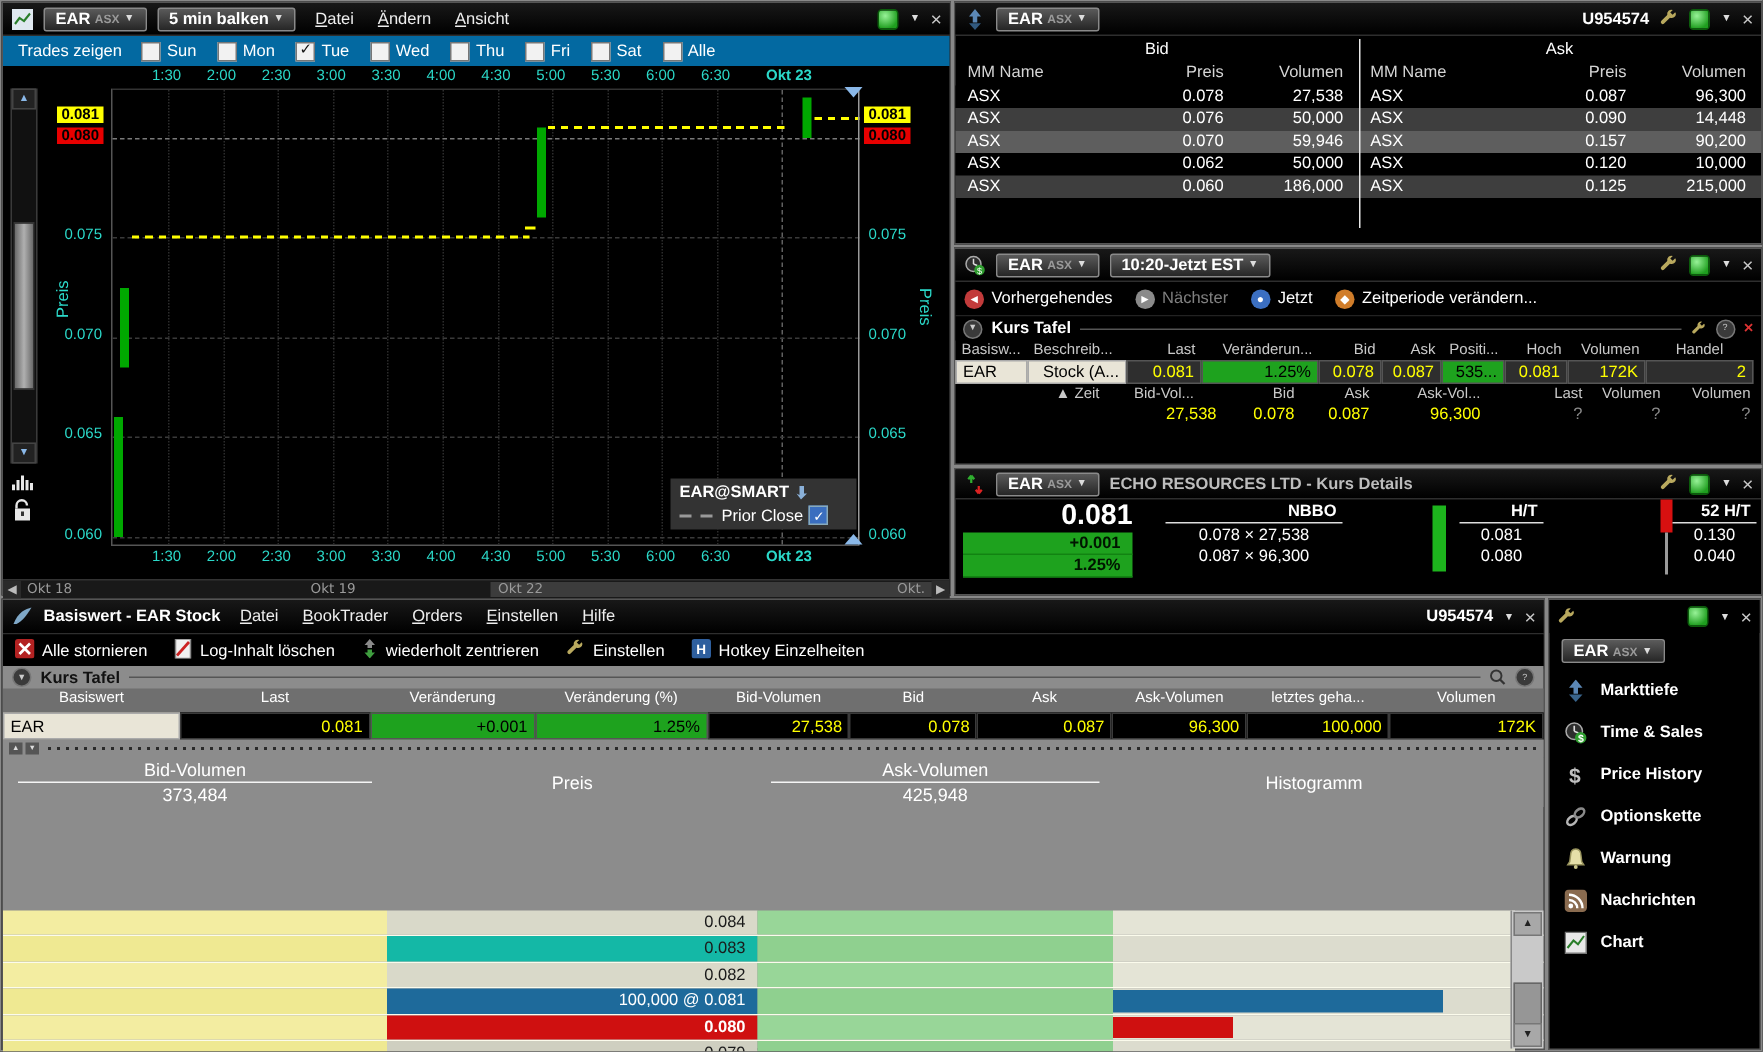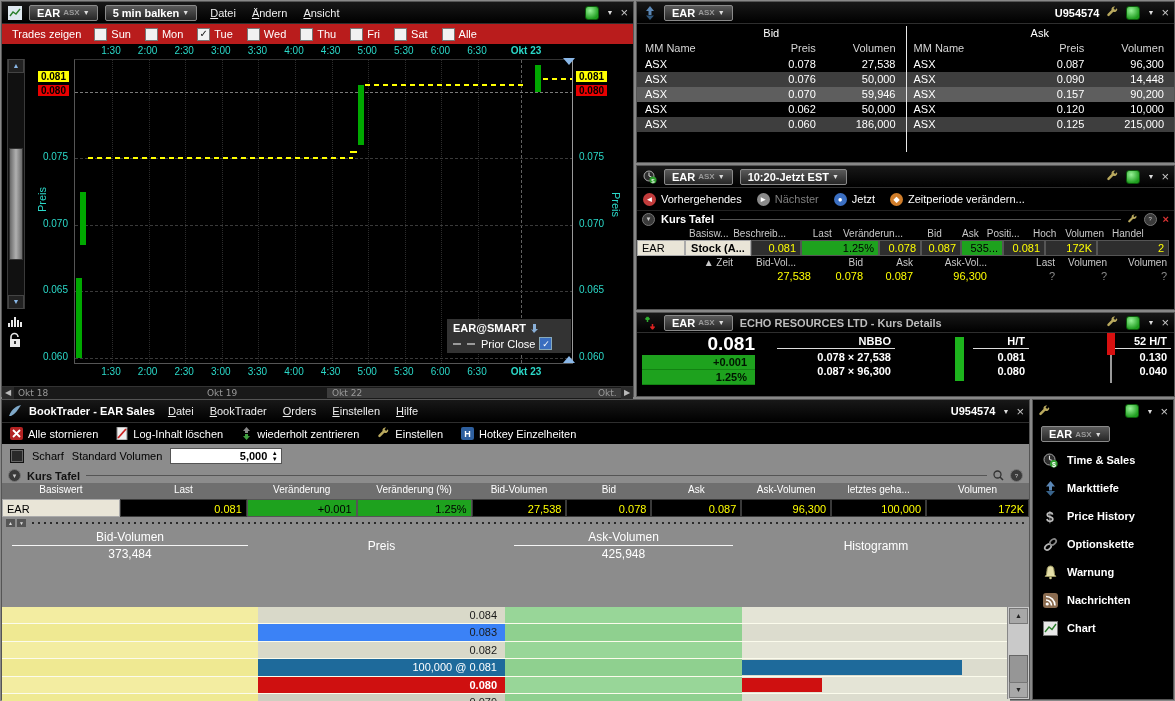--- a/index.html
+++ b/index.html
@@ -14,21 +14,21 @@
   .menu .mi{color:#eee;}
   .menu u{text-decoration:underline;}
   .tb-right{margin-left:auto;display:flex;align-items:center;gap:7px;}
   .account{font-weight:bold;color:#fff;}
   .shield{width:12px;height:12px;border-radius:3px;background:radial-gradient(circle at 35% 30%,#97f297,#1f9e1f 75%);border:1px solid #0b5c0b;display:inline-block;}
   .xbtn{color:#c8c8c8;font-size:13px;line-height:13px;}
   .win-ico{display:inline-flex;width:15px;height:15px;align-items:center;justify-content:center;}
   .title-text{font-weight:bold;color:#bdbdbd;}
   
   #chart-win{left:1px;top:1px;width:633px;height:396px;}
-  .days-row{height:20px;display:flex;align-items:center;gap:13px;padding:0 10px;background:#b91c1c;}
+  .days-row{height:20px;display:flex;align-items:center;gap:13px;padding:0 10px;background:#0369a1;}
   .cb{width:11px;height:11px;background:#f2f2f2;border:1px solid #777;display:inline-flex;align-items:center;justify-content:center;color:#111;font-size:10px;line-height:10px;}
   .day{display:inline-flex;align-items:center;gap:4px;color:#fff;}
   .xt{position:absolute;transform:translateX(-50%);color:#2bd9c9;font-size:10px;}
   .xt-date{font-weight:bold;}
   #plot{position:absolute;left:72px;top:57px;width:498px;height:303px;background:#000;border-left:1px solid #555;border-bottom:1px solid #555;border-top:1px solid #333;}
   .gridv{position:absolute;top:0;bottom:0;width:0;border-left:1px dotted #2c2c2c;}
   .gridv.session{border-left:1px dashed #606060;}
   .gridh{position:absolute;left:0;right:0;height:0;border-top:1px dashed #3a3a3a;}
   .gridh.prior{border-top:1px dashed #7a7a7a;}
   .axisline{position:absolute;right:0;top:0;bottom:0;border-right:1px solid #9a9a9a;}
@@ -85,21 +85,21 @@
   .v-beige{background:#e9e5d7;color:#000;border:1px solid #aaa;}
   .v-dark{background:#2e2e2e;color:#ffff00;text-align:right;border:1px solid #555;}
   .v-green{background:#1ea21e;color:#000;text-align:right;border:1px solid #555;}
   
   #details{left:636px;top:312px;width:539px;height:85px;}
   .big-last{position:absolute;left:8px;top:20px;width:110px;text-align:right;font-size:19px;font-weight:bold;color:#fff;}
   .chg-box{position:absolute;left:5px;top:42px;width:113px;background:#1ea21e;color:#001500;font-weight:bold;}
   .chg-box div{text-align:right;padding:1px 8px;border-bottom:1px solid #128312;}
   .det-col{position:absolute;font-size:11px;color:#fff;}
   .det-h{font-weight:bold;text-align:right;border-bottom:1px solid #ddd;padding:0 4px 1px 4px;}
-  .det-v{text-align:right;padding:2px 4px 0 4px;font-weight:bold;}
+  .det-v{text-align:center;padding:2px 4px 0 4px;}
   .vbar-g{position:absolute;width:9px;background:#1db41d;}
   .vbar-r{position:absolute;width:8px;background:#d81010;}
   .vstem{position:absolute;width:2px;background:#9a9a9a;}
   
   #bt{left:1px;top:399px;width:1029px;height:301px;}
   .bt-toolbar{display:flex;align-items:center;gap:18px;height:22px;padding:0 8px;background:#000;border-bottom:1px solid #2a2a2a;}
   .bt-body{position:absolute;left:0;right:0;top:44px;bottom:0;background:#8c8c8c;color:#000;}
   .armed-row{display:flex;align-items:center;gap:8px;height:24px;padding:0 8px;}
   .cb-dark{width:12px;height:12px;background:#2a2a2a;border:1px solid #111;box-shadow:inset 0 0 0 1px #666;}
   .sizebox{width:92px;background:#fff;border:1px solid #555;color:#000;text-align:right;padding:1px 14px 1px 4px;position:relative;font-weight:bold;}
@@ -481,34 +481,34 @@
       <span class="s-circ">▼</span>
       <span class="s-title">Kurs Tafel</span>
       <span class="s-line"></span>
       <svg width="11" height="11">
           <path d="M9.5 2.6a2.4 2.4 0 0 1-3.3 2.2L3 8a1 1 0 1 1-1.5-1.5l3.2-3.2A2.4 2.4 0 0 1 7.7.5L6.3 1.9 7.6 3.2 9 1.8c.3.2.5.5.5.8z" fill="#b9a95e"></path>
         </svg>
       <span class="s-circ">?</span>
       <span class="s-x">×</span>
     </div>
     <div class="trow" id="ts-head">
-        <span class="tcell th" style="width: 48px; text-align: left; margin-left: 48px;">Basisw...</span>
+        <span class="tcell th" style="width: 48px; text-align: left;">Basisw...</span>
         <span class="tcell th" style="width: 66px; text-align: left;">Beschreib...</span>
         <span class="tcell th" style="width: 50px; text-align: right;">Last</span>
         <span class="tcell th" style="width: 78px; text-align: right;">Veränderun...</span>
         <span class="tcell th" style="width: 42px; text-align: right;">Bid</span>
         <span class="tcell th" style="width: 40px; text-align: right;">Ask</span>
         <span class="tcell th" style="width: 42px; text-align: right;">Positi...</span>
         <span class="tcell th" style="width: 42px; text-align: right;">Hoch</span>
         <span class="tcell th" style="width: 52px; text-align: right;">Volumen</span>
-        <span class="tcell th" style="width: 72px; text-align: left;">Handel</span>
+        <span class="tcell th" style="width: 72px; text-align: center;">Handel</span>
       </div>
     <div class="trow" id="ts-row">
         <span class="tcell v-beige" style="width: 48px; text-align: left;">EAR</span>
-        <span class="tcell v-beige" style="width: 66px; text-align: center; font-weight: bold;">Stock (A...</span>
+        <span class="tcell v-beige" style="width: 66px; text-align: right;">Stock (A...</span>
         <span class="tcell v-dark" style="width: 50px;">0.081</span>
         <span class="tcell v-green" style="width: 78px;">1.25%</span>
         <span class="tcell v-dark" style="width: 42px;">0.078</span>
         <span class="tcell v-dark" style="width: 40px;">0.087</span>
         <span class="tcell v-green" style="width: 42px;">535...</span>
         <span class="tcell v-dark" style="width: 42px;">0.081</span>
         <span class="tcell v-dark" style="width: 52px;">172K</span>
         <span class="tcell v-dark" style="width: 72px;">2</span>
       </div>
     <div class="trow" id="ts-subhead">
@@ -581,21 +581,21 @@
     </div>
   </div>
 
   <div class="panel" id="bt">
     <div class="titlebar" style="height:22px;">
       <span class="win-ico">
           <svg width="14" height="14">
             <path d="M1 12 C4 4 9 2 13 1 C10 6 7 10 3 12z" fill="#7fa8c8"></path>
           </svg>
         </span>
-      <span style="font-weight:bold;">BookTrader - EAR Sales</span>
+      <span style="font-weight:bold;">Basiswert - EAR Stock</span>
       <span class="menu" id="bt-menu">
           <span class="mi"><u>D</u>atei</span>
           <span class="mi"><u>B</u>ookTrader</span>
           <span class="mi"><u>O</u>rders</span>
           <span class="mi"><u>E</u>instellen</span>
           <span class="mi"><u>H</u>ilfe</span>
         </span>
       <span class="tb-right">
         <span class="account">U954574</span>
         <span class="car">▼</span>
@@ -632,32 +632,20 @@
         </span>
         <span class="tbi">
           <span><svg width="13" height="13">
               <rect width="13" height="13" rx="2" fill="#2e5f9e"></rect>
               <text x="3.2" y="10" font-size="9" font-weight="bold" fill="#fff">H</text>
             </svg></span>
           <span>Hotkey Einzelheiten</span>
         </span>
       </div>
     <div class="bt-body">
-      <div class="armed-row">
-        <span class="cb-dark"></span>
-        <span>Scharf</span>
-        <span>Standard Volumen</span>
-        <span class="sizebox">
-          <span>5,000</span>
-          <span class="spin">
-              <span>▲</span>
-              <span>▼</span>
-            </span>
-        </span>
-      </div>
       <div class="sect-gray">
         <span class="s-circ">▼</span>
         <span class="s-title">Kurs Tafel</span>
         <span class="s-line"></span>
         <svg width="11" height="11">
             <circle cx="4.5" cy="4.5" r="3.5" fill="none" stroke="#333" stroke-width="1.3"></circle>
             <path d="M7 7 L10 10" stroke="#333" stroke-width="1.5"></path>
           </svg>
         <span class="s-circ">?</span>
       </div>
@@ -709,21 +697,21 @@
       <div id="ladder">
         <div id="ladder-rows">
             <div class="lrow">
               <span class="lc lc-bid" style="background: rgb(243, 237, 161);"></span>
               <span class="lc lc-price" style="background: rgb(217, 217, 201);">0.084</span>
               <span class="lc lc-ask" style="background: rgb(152, 214, 152);"></span>
               <span class="lc lc-hist" style="background: rgb(228, 228, 214);"></span>
             </div>
             <div class="lrow">
               <span class="lc lc-bid" style="background: rgb(239, 233, 146);"></span>
-              <span class="lc lc-price" style="background: #3b82f6;">0.083</span>
+              <span class="lc lc-price" style="background: #14b8a6;">0.083</span>
               <span class="lc lc-ask" style="background: rgb(143, 208, 143);"></span>
               <span class="lc lc-hist" style="background: rgb(220, 220, 206);"></span>
             </div>
             <div class="lrow">
               <span class="lc lc-bid" style="background: rgb(243, 237, 161);"></span>
               <span class="lc lc-price" style="background: rgb(217, 217, 201);">0.082</span>
               <span class="lc lc-ask" style="background: rgb(152, 214, 152);"></span>
               <span class="lc lc-hist" style="background: rgb(228, 228, 214);"></span>
             </div>
             <div class="lrow">
@@ -772,37 +760,37 @@
     <div class="sb-sym">
       <span class="sym-btn">
         <span>EAR</span>
         <span class="ex">ASX</span>
         <span class="car">▼</span>
       </span>
     </div>
     <div id="sb-items">
         <div class="sb-item">
           <span class="ico14">
+            <svg width="13" height="15">
+              <path d="M6.5 0 L11 5.5 H8 V9.5 H5 V5.5 H2z" fill="#5b87b5"></path>
+              <path d="M6.5 15 L2 10 H5 H8 H11z" fill="#39648c"></path>
+            </svg>
+          </span>
+          <span>Markttiefe</span>
+        </div>
+        <div class="sb-item">
+          <span class="ico14">
             <svg width="15" height="15">
               <circle cx="6.5" cy="6.5" r="5.5" fill="#2e2e2e" stroke="#aaa"></circle>
               <path d="M6.5 6.5 L6.5 2.8 M6.5 6.5 L9.3 7.6" stroke="#ddd" stroke-width="1.1"></path>
               <circle cx="10.8" cy="10.8" r="3.8" fill="#2f9e2f"></circle>
               <text x="9" y="13.6" font-size="7" fill="#fff">$</text>
             </svg>
           </span>
           <span>Time &amp; Sales</span>
-        </div>
-        <div class="sb-item">
-          <span class="ico14">
-            <svg width="13" height="15">
-              <path d="M6.5 0 L11 5.5 H8 V9.5 H5 V5.5 H2z" fill="#5b87b5"></path>
-              <path d="M6.5 15 L2 10 H5 H8 H11z" fill="#39648c"></path>
-            </svg>
-          </span>
-          <span>Markttiefe</span>
         </div>
         <div class="sb-item">
           <span class="ico14">
             <svg width="12" height="15">
               <text x="1" y="13" font-size="14" font-weight="bold" fill="#c0c0c0">$</text>
             </svg>
           </span>
           <span>Price History</span>
         </div>
         <div class="sb-item">

